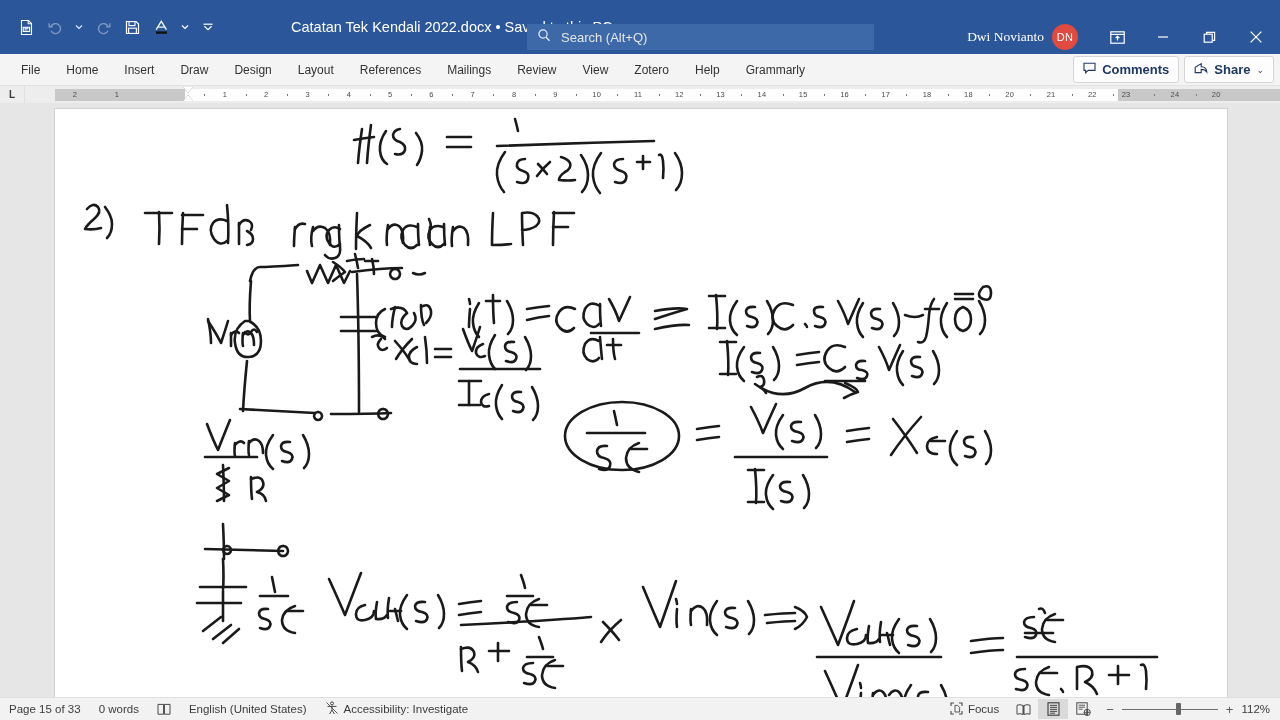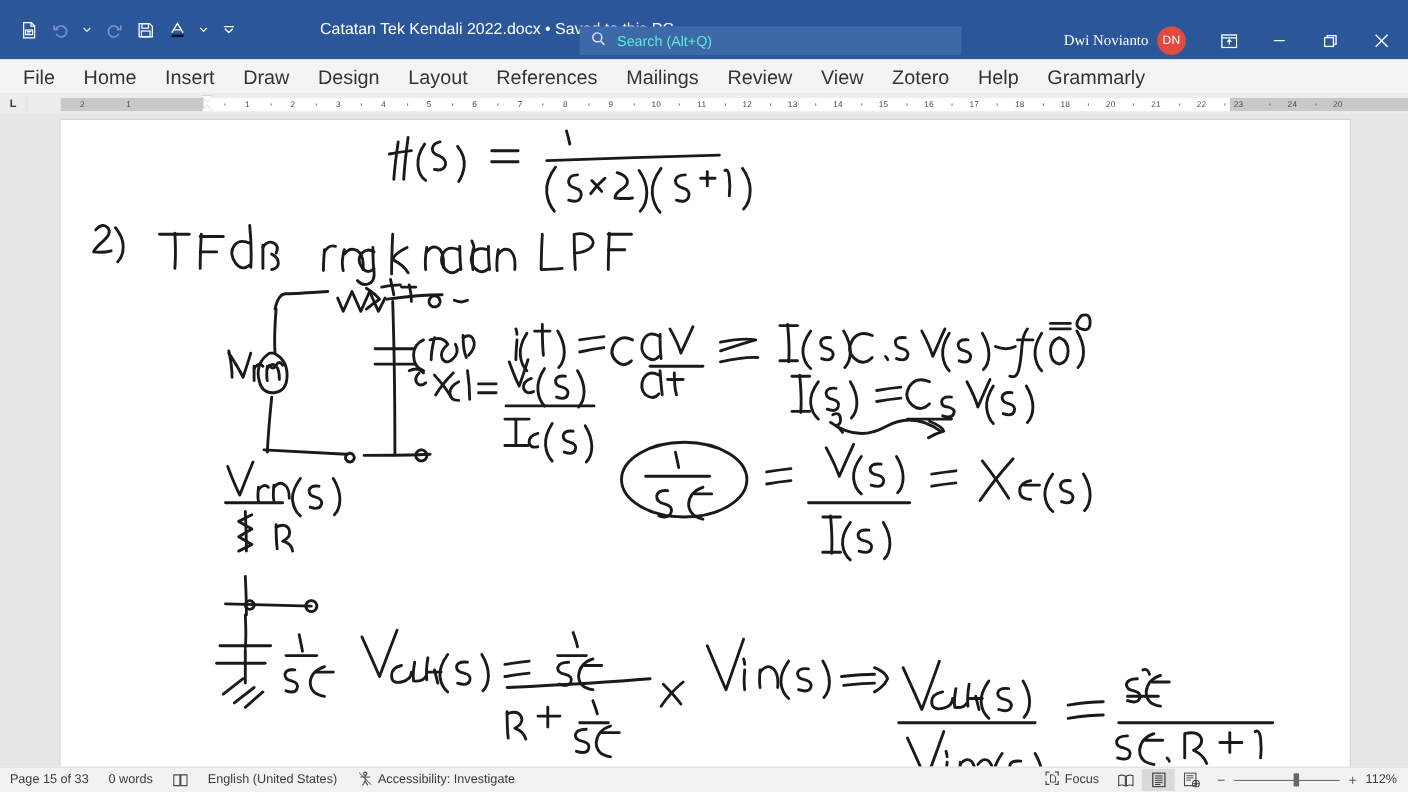--- a/index.html
+++ b/index.html
@@ -73,21 +73,21 @@
     width: 347px;
     height: 26px;
     background: #3e69a8;
     display: flex;
     align-items: center;
     padding: 0 10px;
     box-sizing: border-box;
     gap: 10px;
   }
   .searchbox .placeholder {
-    color: #5eead4;
+    color: #e5e5e5;
     font-size: 13px;
   }
 
   .tb-right {
     position: absolute;
     right: 0;
     top: 20px;
     display: flex;
     align-items: center;
     height: 34px;
@@ -124,21 +124,21 @@
     flex: 0 0 auto;
     position: relative;
     border-bottom: 1px solid #e2e2e2;
   }
   .tabs {
     display: flex;
     align-items: center;
     padding-left: 8px;
   }
   .tab {
-    font-size: 18px;
+    font-size: 12px;
     color: #333333;
     padding: 0 13px;
     height: 26px;
     line-height: 26px;
     white-space: nowrap;
     border-radius: 3px;
   }
   .tabs-right {
     position: absolute;
     right: 6px;
@@ -419,20 +419,39 @@
       <div class="tab">Draw</div>
       <div class="tab">Design</div>
       <div class="tab">Layout</div>
       <div class="tab">References</div>
       <div class="tab">Mailings</div>
       <div class="tab">Review</div>
       <div class="tab">View</div>
       <div class="tab">Zotero</div>
       <div class="tab">Help</div>
       <div class="tab">Grammarly</div>
+    </div>
+    <div class="tabs-right">
+      <div class="pillbtn">
+        <span>
+          <svg width="13" height="12" viewBox="0 0 13 12">
+            <path d="M1 1.2h11v7.2H5.2L2.6 10.8V8.4H1z" fill="none" stroke="#1f3864" stroke-width="1.1"></path>
+          </svg>
+        </span>
+        <span>Comments</span>
+      </div>
+      <div class="pillbtn">
+        <span>
+          <svg width="14" height="12" viewBox="0 0 14 12">
+            <path d="M1.2 10.6V5.2l6-3.6v3.1c3.4.1 5.4 2 5.6 5.3-1.3-2-3.1-2.6-5.6-2.6v3.2z" fill="none" stroke="#1f3864" stroke-width="1.1"></path>
+          </svg>
+        </span>
+        <span>Share</span>
+        <span class="sm-chev">⌄</span>
+      </div>
     </div>
   </div>
 
   <div class="rulerrow">
     <div class="tabselector">
       <span class="glyph">L</span>
     </div>
     <div class="ruler">
       <div class="ruler-strip"></div>
       <div class="ruler-margin" style="left:30px; width:130px;"></div>

